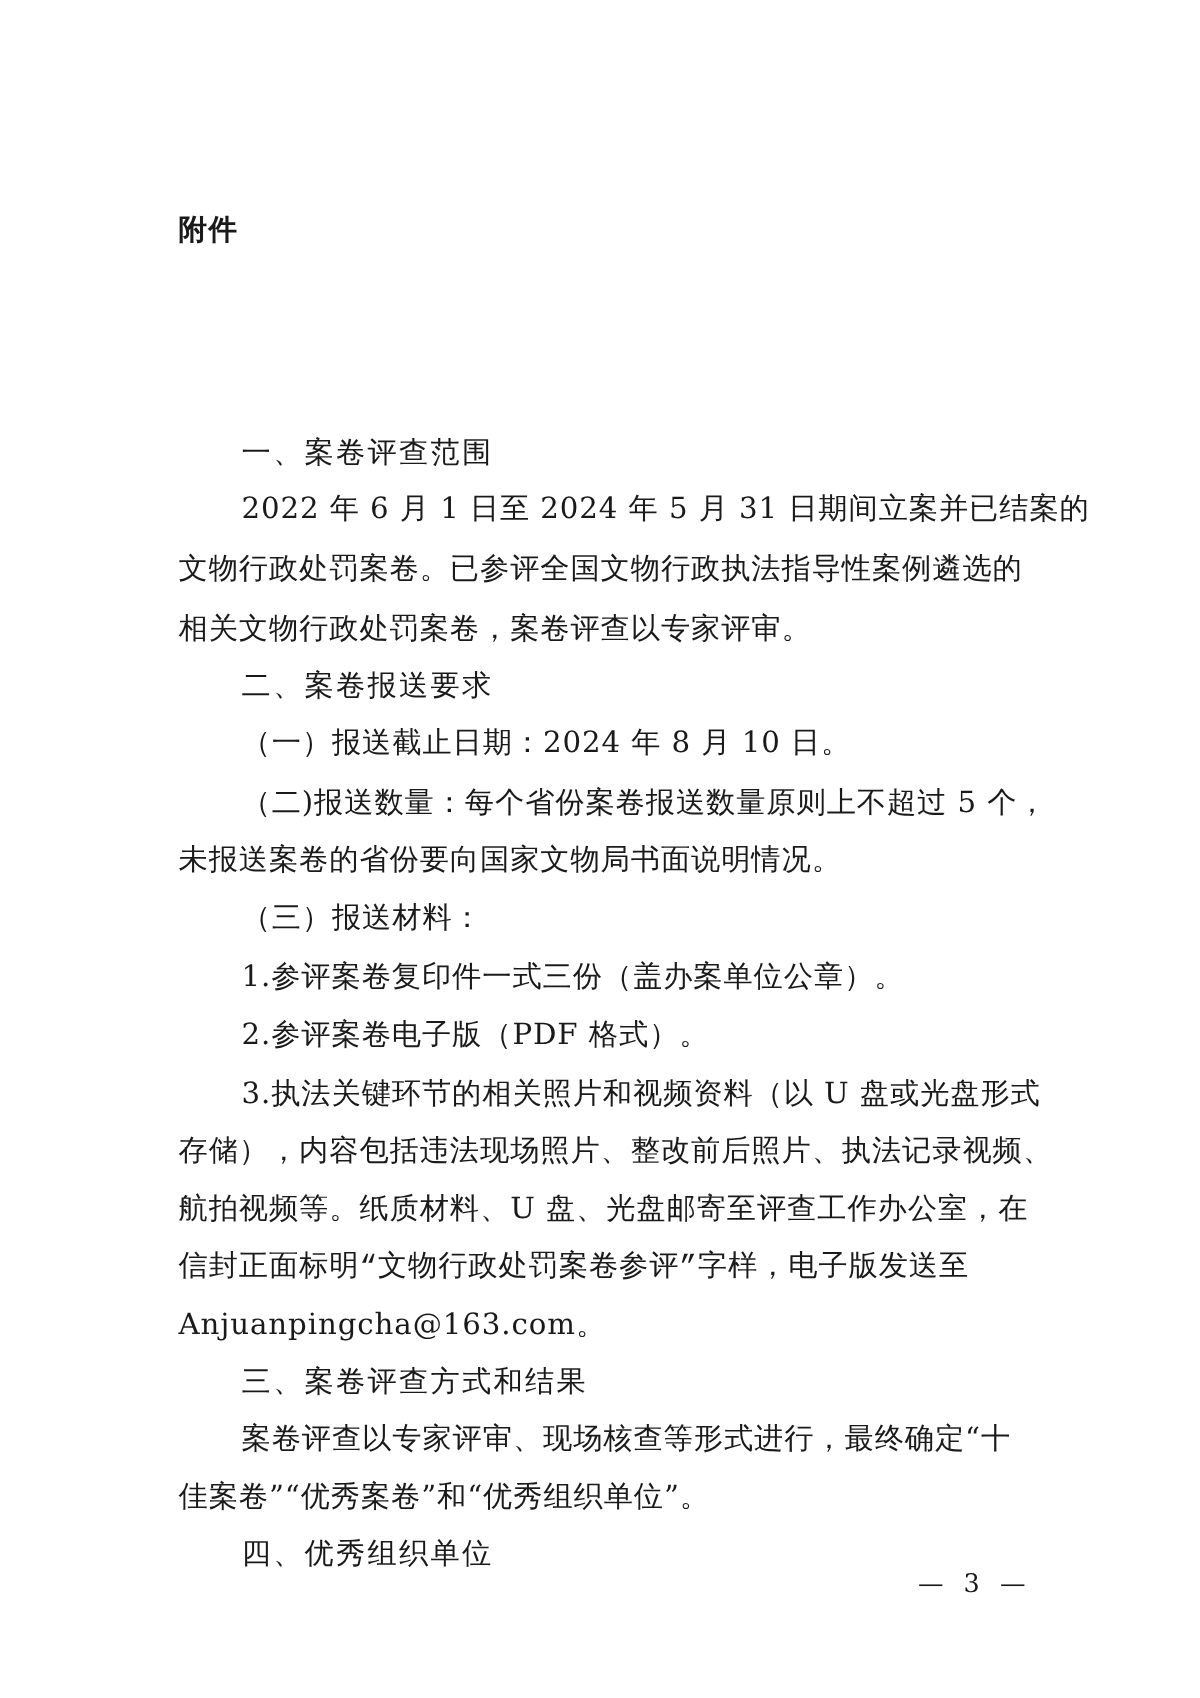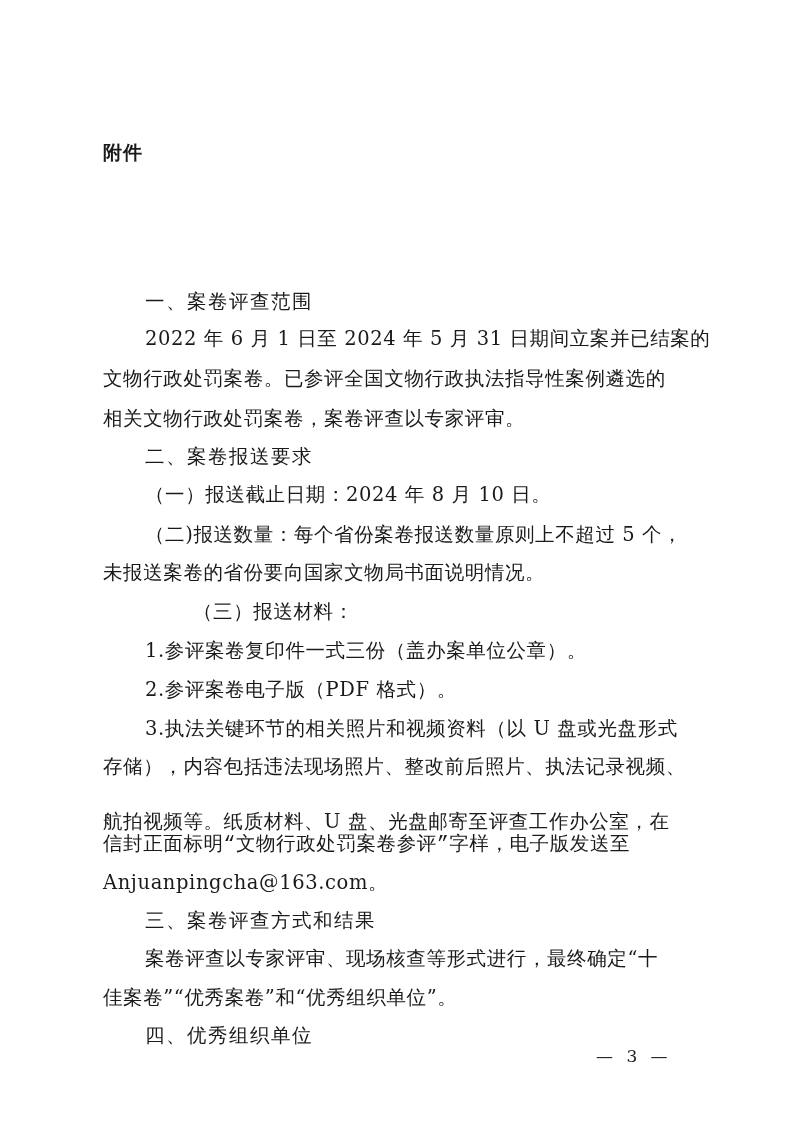--- a/index.html
+++ b/index.html
@@ -1,18 +1,18 @@
 <!DOCTYPE html>
 <html><head>
 <meta charset="utf-8">
 <style>
   html, body { margin: 0; padding: 0; background: #ffffff; }
   body { width: 800px; height: 1132px; position: relative; overflow: hidden;
          font-family: "DejaVu Serif", "Liberation Serif", serif; color: #1a1a1a; }
-  .page { position: absolute; left: 0; top: 0; width: 674px; height: 1132px; }
+  .page { position: absolute; left: 16px; top: 0; width: 674px; height: 1132px; }
   .attach { position: absolute; left: 103px; top: 140px; font-size: 19px; font-weight: bold;
             font-family: "DejaVu Sans", "Liberation Sans", sans-serif; letter-spacing: 1px; }
   .title { position: absolute; left: 0; width: 800px; top: 204px; text-align: center;
            font-size: 29px; font-weight: bold; letter-spacing: 1px; }
   .line { position: absolute; left: 0; font-size: 19.5px; white-space: nowrap; letter-spacing: 0.6px; }
   .h { font-family: "DejaVu Sans", "Liberation Sans", sans-serif; font-weight: normal; letter-spacing: 1.5px; }
   .pagenum { position: absolute; left: 596px; top: 1046px; font-size: 17px; letter-spacing: 4px; }
 </style>
 </head>
 <body>
@@ -21,26 +21,26 @@
   <div class="attach">附件</div>
   <div id="lines">
       <div class="line h" style="left: 145px; top: 288px;">一、案卷评查范围</div>
       <div class="line" style="left: 145px; top: 325px;">2022 年 6 月 1 日至 2024 年 5 月 31 日期间立案并已结案的</div>
       <div class="line" style="left: 103px; top: 365px;">文物行政处罚案卷。已参评全国文物行政执法指导性案例遴选的</div>
       <div class="line" style="left: 103px; top: 405px;">相关文物行政处罚案卷，案卷评查以专家评审。</div>
       <div class="line h" style="left: 145px; top: 443px;">二、案卷报送要求</div>
       <div class="line" style="left: 145px; top: 481px;">（一）报送截止日期：2024 年 8 月 10 日。</div>
       <div class="line" style="left: 145px; top: 521px;">（二)报送数量：每个省份案卷报送数量原则上不超过 5 个，</div>
       <div class="line" style="left: 103px; top: 559px;">未报送案卷的省份要向国家文物局书面说明情况。</div>
-      <div class="line" style="left: 145px; top: 598px; margin-left: 48px;">（三）报送材料：</div>
+      <div class="line" style="left: 145px; top: 598px;">（三）报送材料：</div>
       <div class="line" style="left: 145px; top: 637px;">1.参评案卷复印件一式三份（盖办案单位公章）。</div>
       <div class="line" style="left: 145px; top: 676px;">2.参评案卷电子版（PDF 格式）。</div>
       <div class="line" style="left: 145px; top: 715px;">3.执法关键环节的相关照片和视频资料（以 U 盘或光盘形式</div>
       <div class="line" style="left: 103px; top: 753px;">存储），内容包括违法现场照片、整改前后照片、执法记录视频、</div>
-      <div class="line" style="left: 103px; top: 792px; margin-top: 16px;">航拍视频等。纸质材料、U 盘、光盘邮寄至评查工作办公室，在</div>
+      <div class="line" style="left: 103px; top: 792px;">航拍视频等。纸质材料、U 盘、光盘邮寄至评查工作办公室，在</div>
       <div class="line" style="left: 103px; top: 830px; font-family: Liberation Mono, monospace;">信封正面标明“文物行政处罚案卷参评”字样，电子版发送至</div>
       <div class="line" style="left: 103px; top: 869px;">Anjuanpingcha@163.com。</div>
       <div class="line h" style="left: 145px; top: 907px;">三、案卷评查方式和结果</div>
       <div class="line" style="left: 145px; top: 945px;">案卷评查以专家评审、现场核查等形式进行，最终确定“十</div>
       <div class="line" style="left: 103px; top: 984px;">佳案卷”“优秀案卷”和“优秀组织单位”。</div>
       <div class="line h" style="left: 145px; top: 1022px;">四、优秀组织单位</div>
     </div>
   <div class="pagenum">— 3 —</div>
 </div>
 

